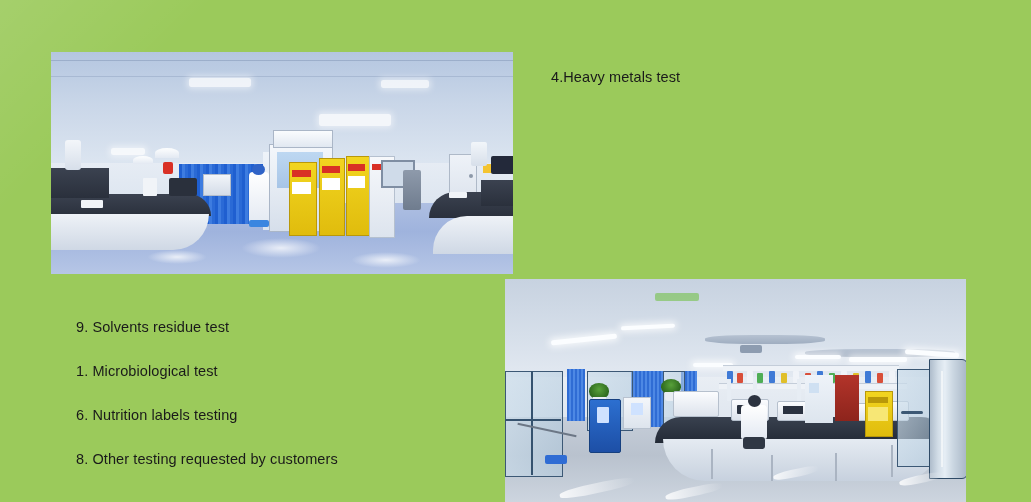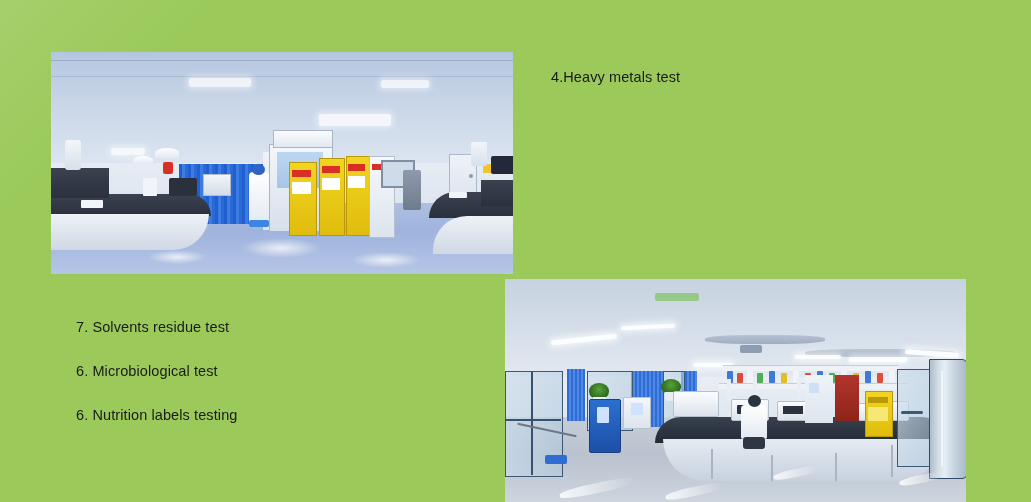--- a/index.html
+++ b/index.html
@@ -327,18 +327,19 @@
     <div class="floorglow" style="left:160px;top:208px;width:58px;height:9px;"></div>
     <div class="floorglow" style="left:268px;top:190px;width:46px;height:8px;"></div>
     <div class="floorglow" style="left:394px;top:196px;width:44px;height:8px;"></div>
   </div>
 
   <div class="txtblock" id="right-list">
     <div class="line item">4.Heavy metals test</div>
   </div>
 
   <div class="txtblock" id="bottom-list">
-    <div class="line item">7. Solvents residue test</div>
-    <div class="line item">6. Microbiological test</div>
+    <div class="line item">9. Solvents residue test</div>
+    <div class="line item">1. Microbiological test</div>
     <div class="line item">6. Nutrition labels testing</div>
+    <div class="line item">8. Other testing requested by customers</div>
   </div>
 
 </div>
 
 </body></html>

